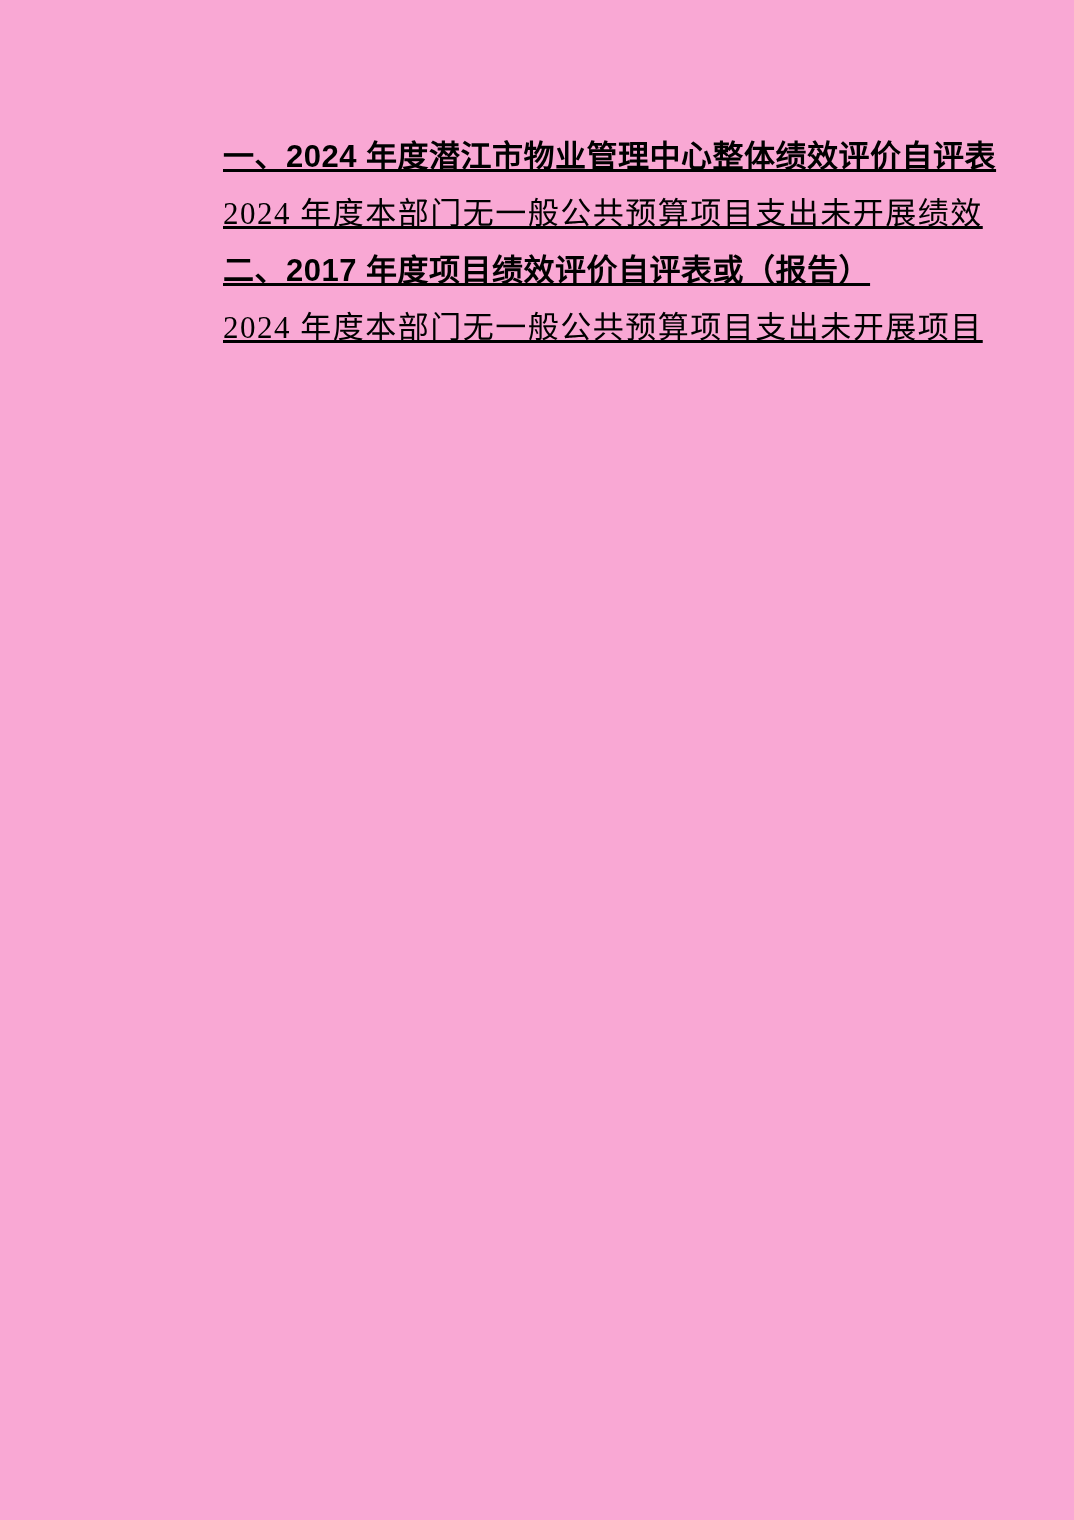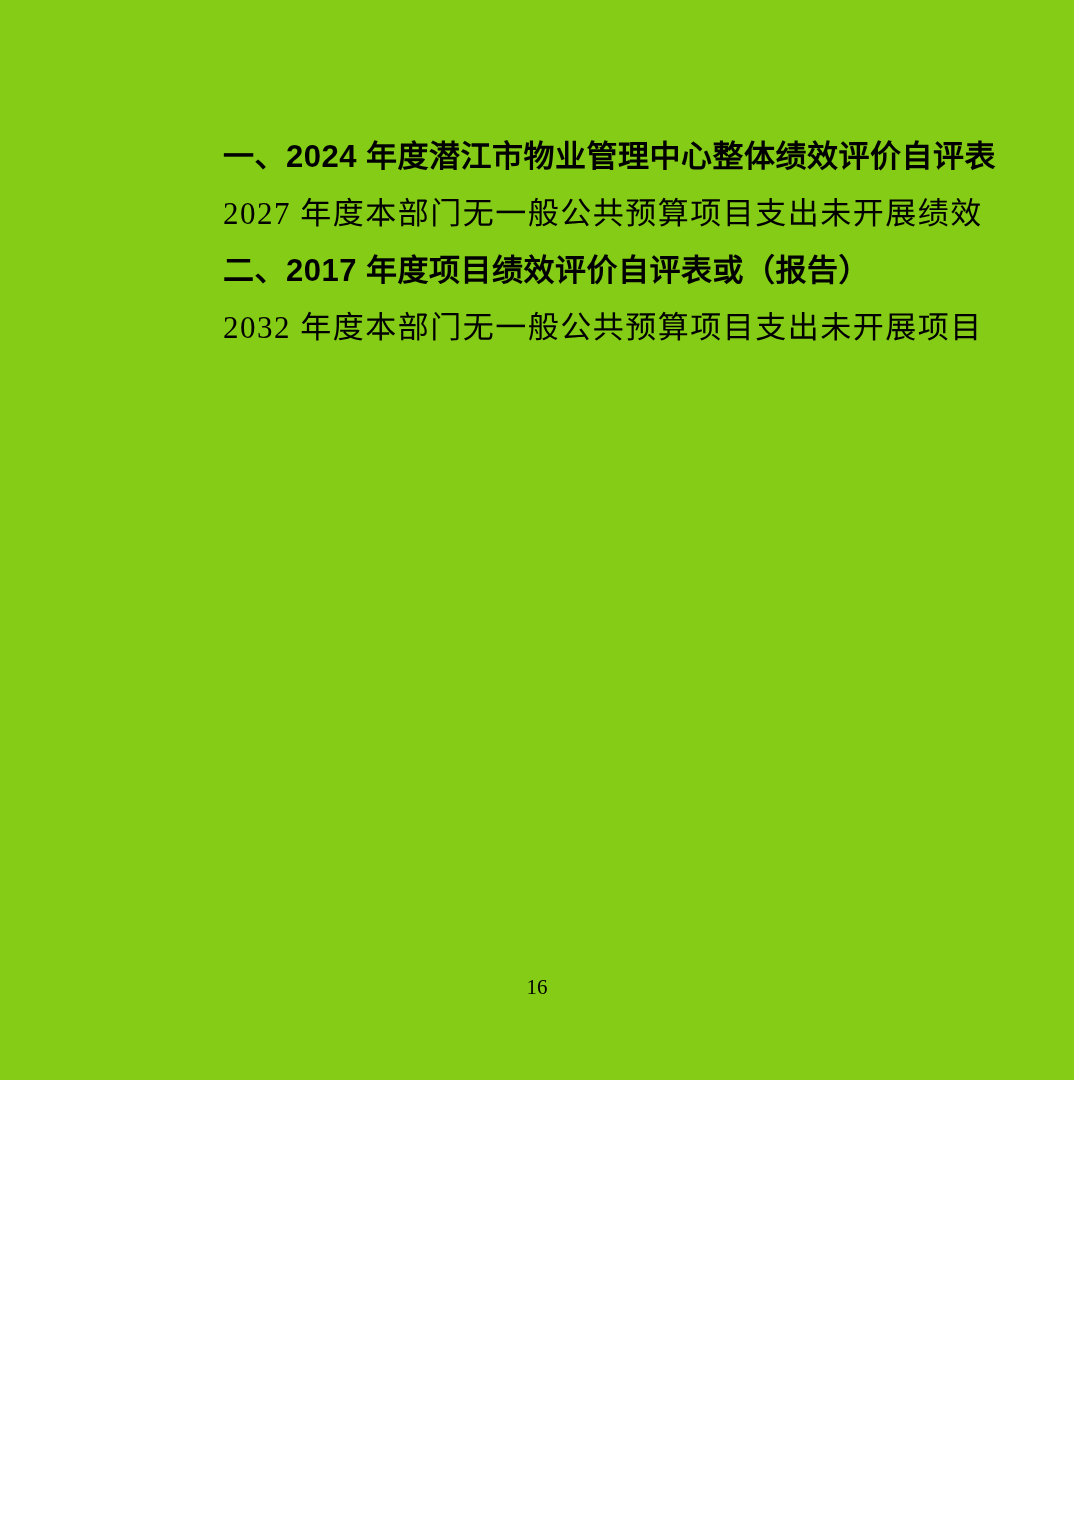--- a/index.html
+++ b/index.html
@@ -3,25 +3,26 @@
 <meta charset="utf-8">
 <style>
   html, body {
     margin: 0;
     padding: 0;
     background: #ffffff;
   }
   .page {
     position: relative;
     width: 1074px;
-    height: 1080px;
+    height: 1520px;
     margin: 0 auto;
-    background: #84cc16;
+    background: #f9a8d4;
     color: #000000;
     overflow: hidden;
+    text-decoration: underline;
   }
   .content {
     padding: 128px 150px 0 162px;
   }
   .line {
     font-size: 31px;
     line-height: 57px;
     white-space: nowrap;
     color: #000000;
   }
@@ -53,26 +54,23 @@
 </style>
 </head>
 <body>
 
 <div class="page">
   <main class="content">
 
     <div class="line heading-line indent">一、2024 年度潜江市物业管理中心整体绩效评价自评表</div>
 
 
-    <div class="line body-line indent">2027 年度本部门无一般公共预算项目支出未开展绩效</div>
+    <div class="line body-line indent">2024 年度本部门无一般公共预算项目支出未开展绩效</div>
 
 
     <div class="line heading-line indent">二、2017 年度项目绩效评价自评表或（报告）</div>
 
-    <div class="line body-line indent">2032 年度本部门无一般公共预算项目支出未开展项目</div>
+    <div class="line body-line indent">2024 年度本部门无一般公共预算项目支出未开展项目</div>
 
 
   </main>
 
-  <footer class="footer">
-    <span class="page-number">16</span>
-  </footer>
 </div>
 
 </body></html>

